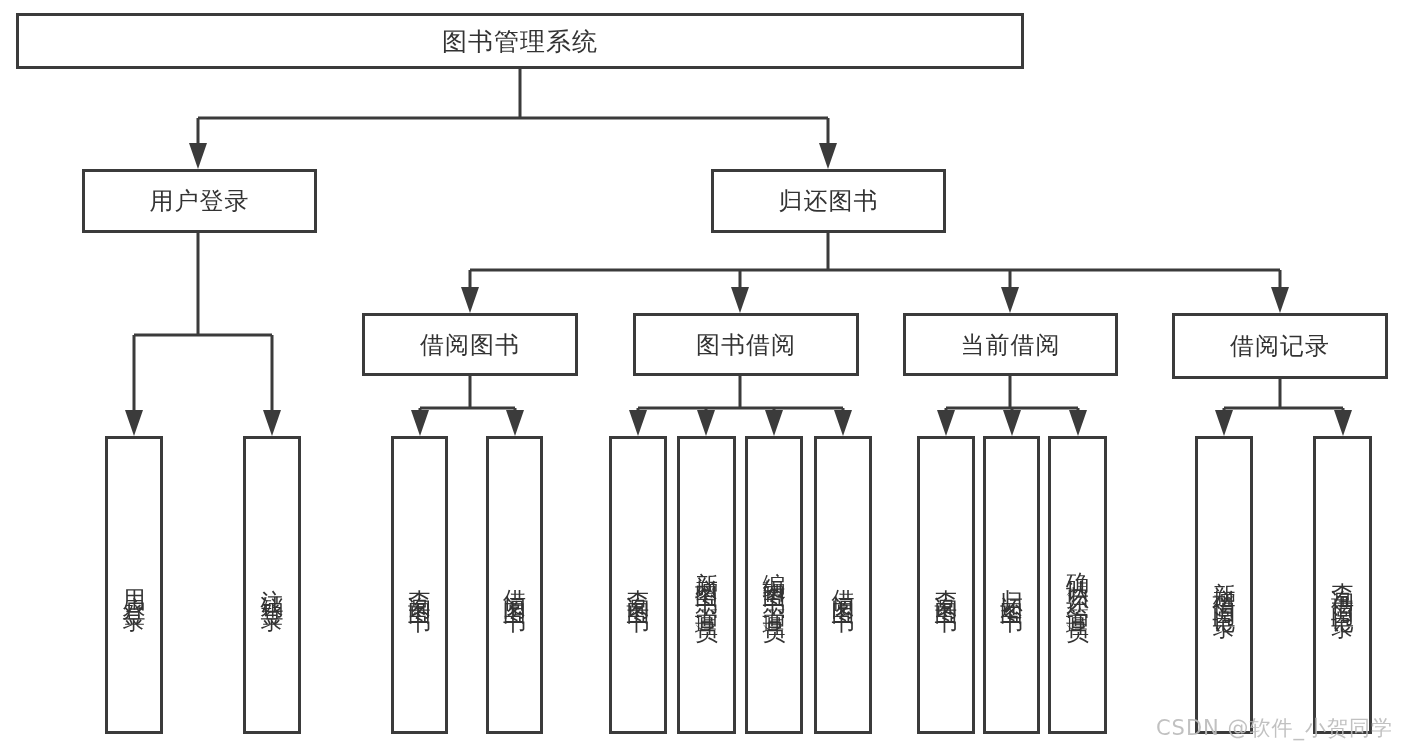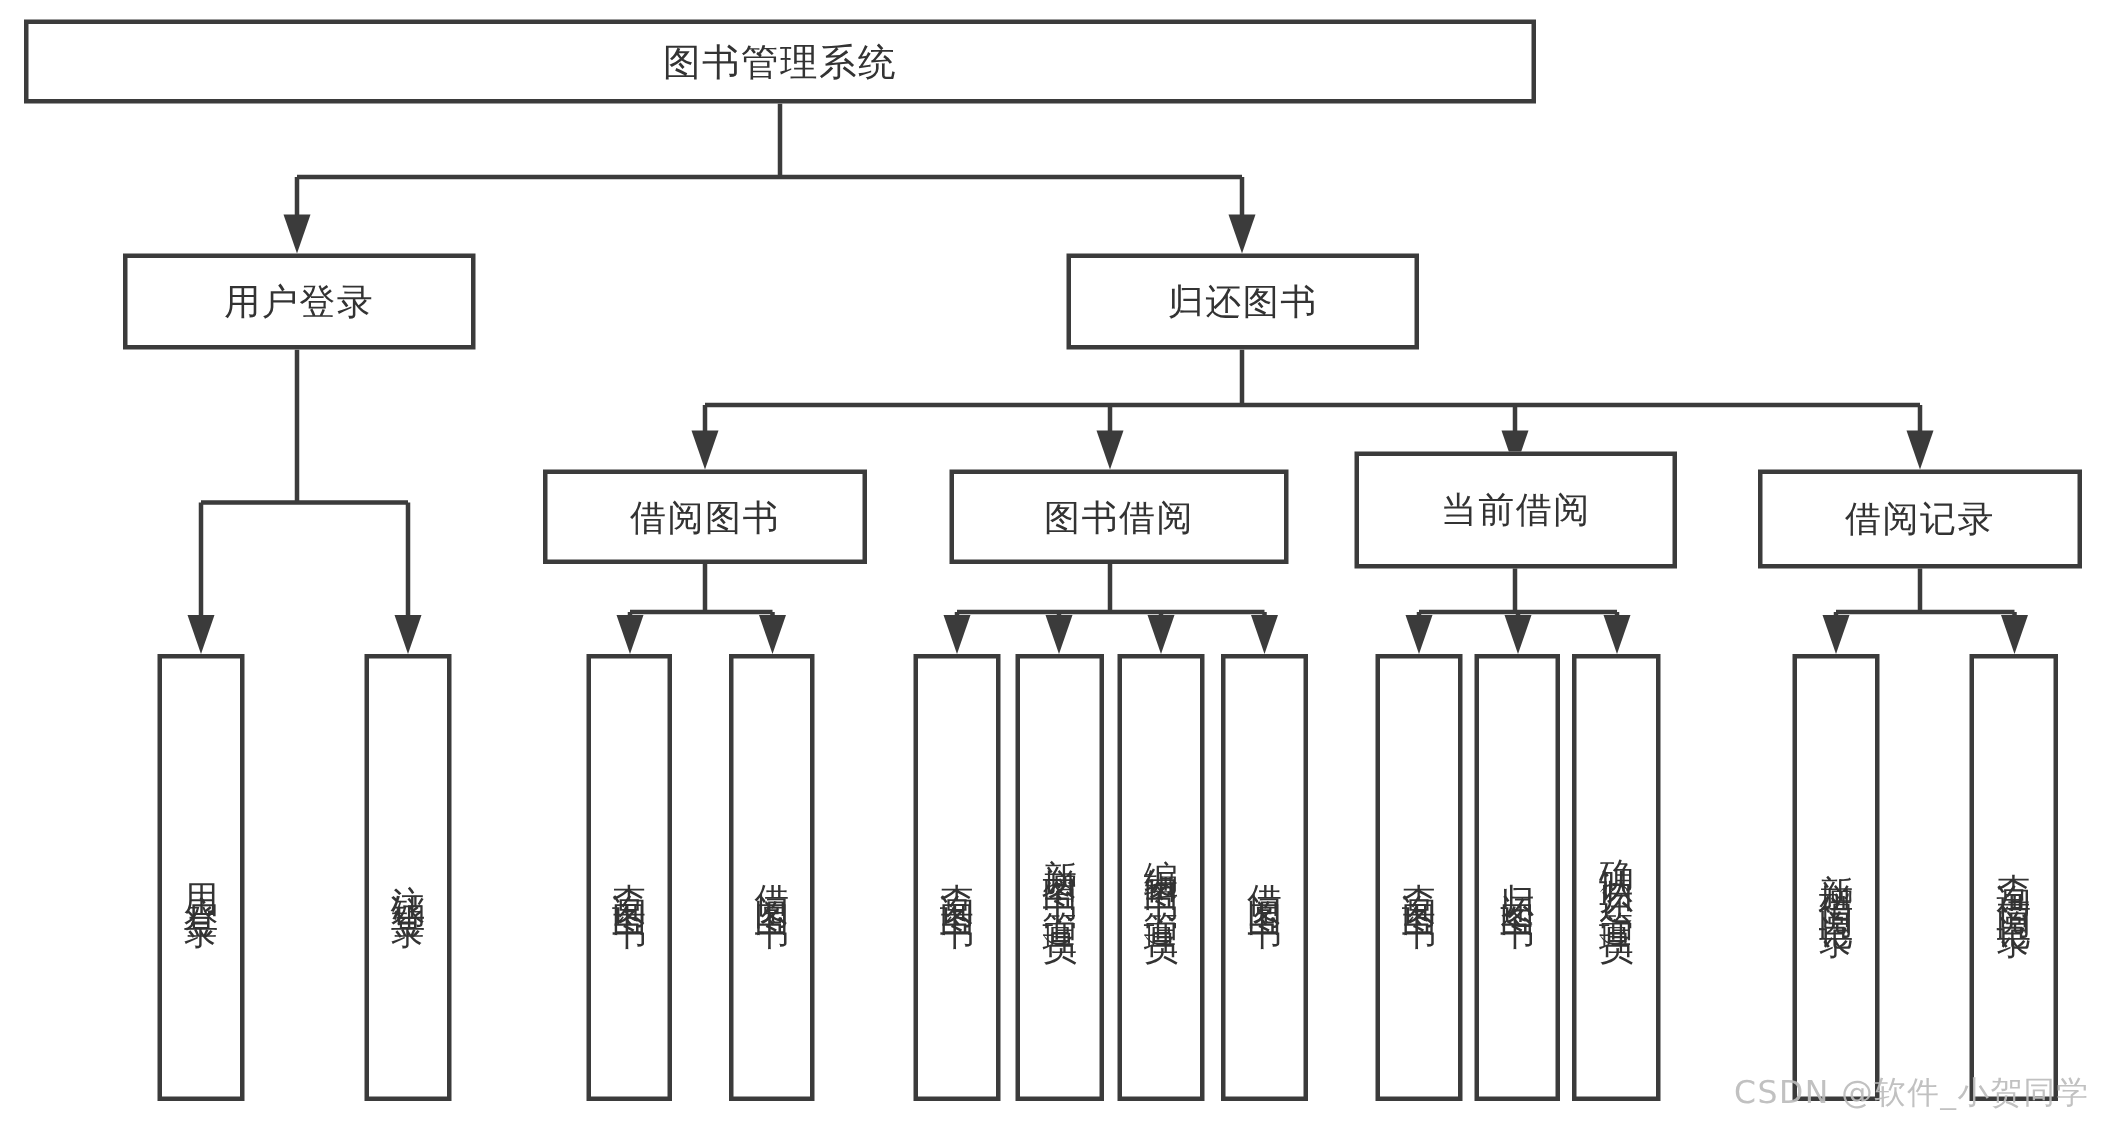--- a/index.html
+++ b/index.html
@@ -93,21 +93,21 @@
     <polygon points="1334,410 1352,410 1343,436"></polygon>
   </svg>
 
   <div class="node hnode root" style="left:16px;top:13px;width:1008px;height:56px">图书管理系统</div>
 
   <div class="node hnode" style="left:82px;top:169px;width:235px;height:64px">用户登录</div>
   <div class="node hnode" style="left:711px;top:169px;width:235px;height:64px">归还图书</div>
 
   <div class="node hnode" style="left:362px;top:313px;width:216px;height:63px">借阅图书</div>
   <div class="node hnode" style="left:633px;top:313px;width:226px;height:63px">图书借阅</div>
-  <div class="node hnode" style="left:903px;top:301px;width:215px;height:78px">当前借阅</div>
+  <div class="node hnode" style="left:903px;top:313px;width:215px;height:63px">当前借阅</div>
   <div class="node hnode" style="left:1172px;top:313px;width:216px;height:66px">借阅记录</div>
 
   <div class="node leaf" style="left:105px;top:436px;width:58px;height:298px">用户登录</div>
   <div class="node leaf" style="left:243px;top:436px;width:58px;height:298px">注销登录</div>
 
   <div class="node leaf" style="left:391px;top:436px;width:57px;height:298px">查询图书</div>
   <div class="node leaf" style="left:486px;top:436px;width:57px;height:298px">借阅图书</div>
 
   <div class="node leaf" style="left:609px;top:436px;width:58px;height:298px">查询图书</div>
   <div class="node leaf" style="left:677px;top:436px;width:59px;height:298px">新增图书（管理员）</div>

